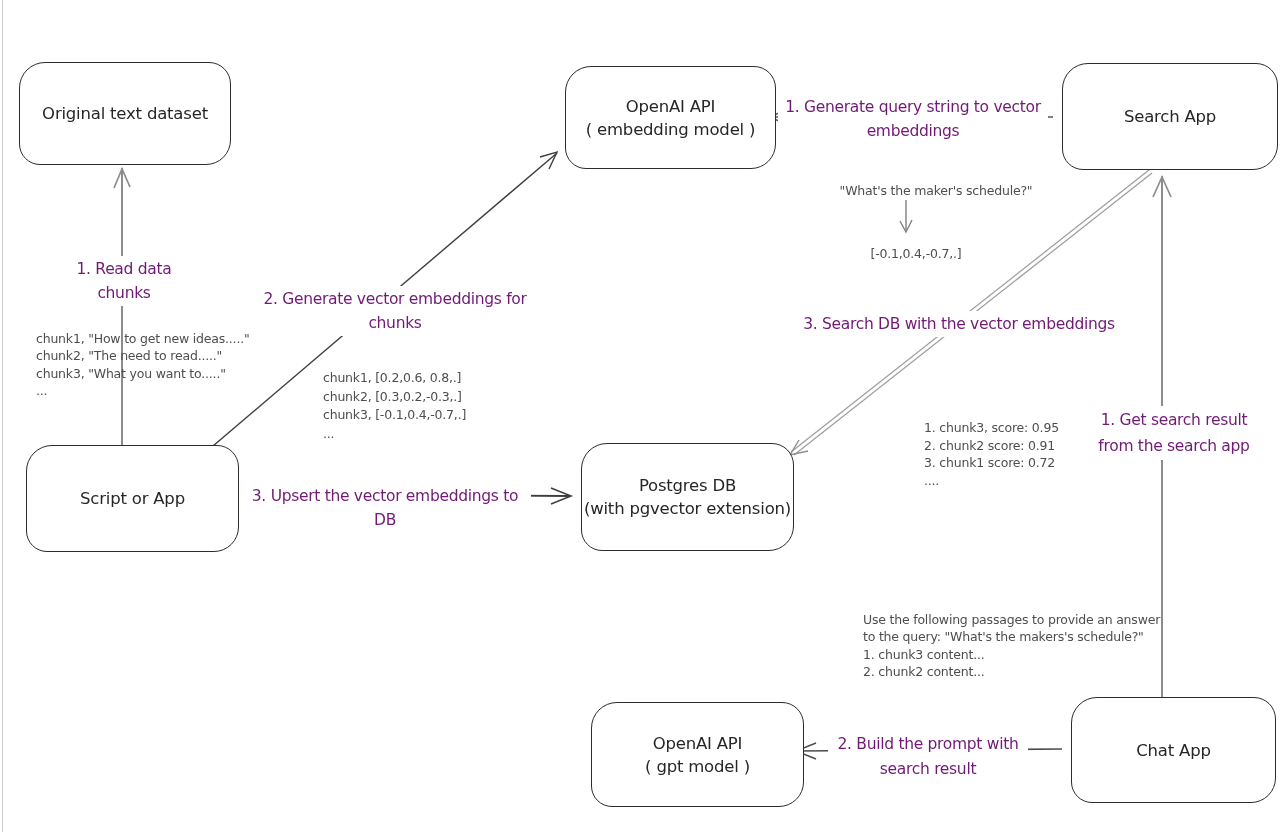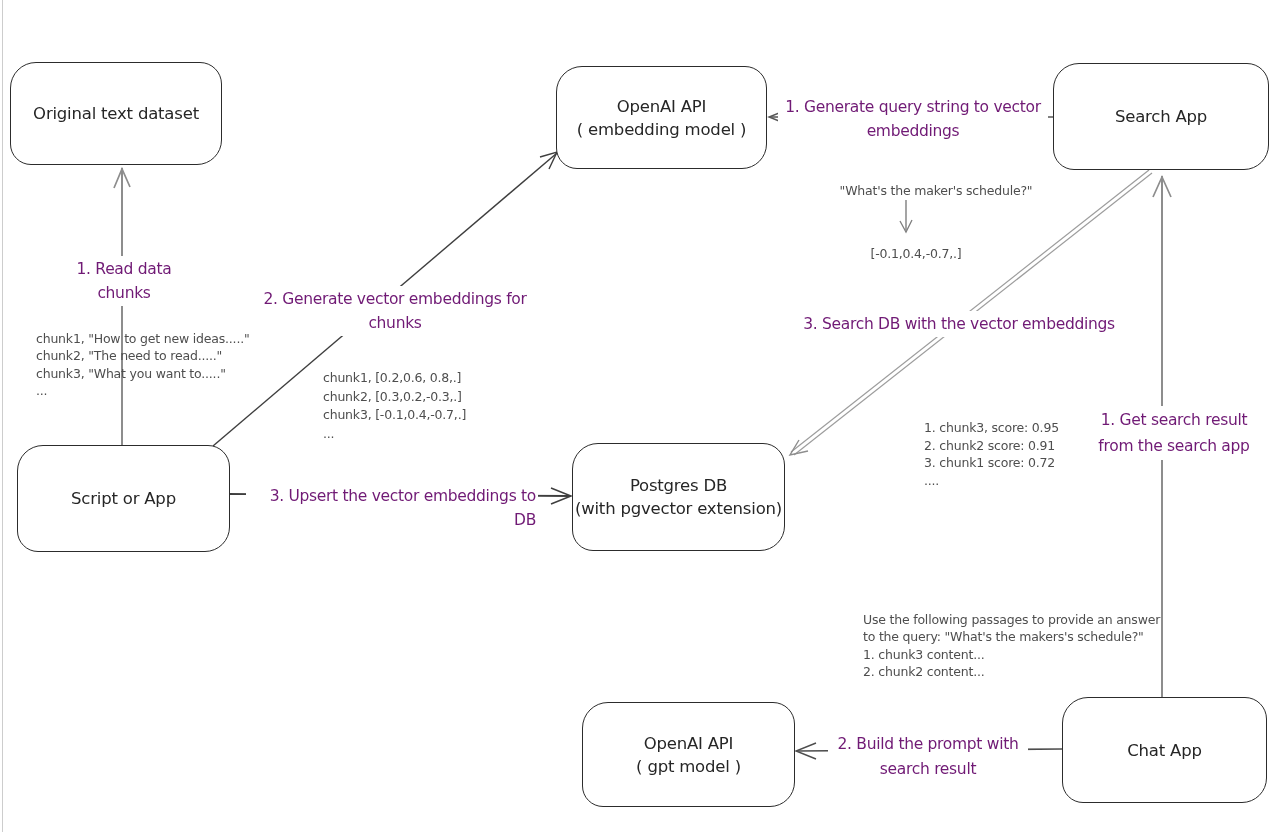--- a/index.html
+++ b/index.html
@@ -4,21 +4,21 @@
 <style>
   html,body{margin:0;padding:0;background:#ffffff;}
   body{font-family:"DejaVu Sans","Liberation Sans",sans-serif;}
   .canvas{position:relative;width:1280px;height:832px;background:#ffffff;overflow:hidden;}
   .edge-line{position:absolute;left:2px;top:0;width:1px;height:832px;background:#cdcdcd;}
   svg.wires{position:absolute;left:0;top:0;z-index:1;}
   .node{
     position:absolute;z-index:3;background:#ffffff;
     border:1.6px solid #2c2c2c;border-radius:26px 22px 25px 21px;
     display:flex;flex-direction:column;align-items:center;justify-content:center;
-    font-size:16.5px;color:#262626;text-align:center;line-height:23px;letter-spacing:-0.2px;
+    font-size:16.5px;color:#262626;text-align:center;line-height:23px;letter-spacing:-0.2px;margin-left:9px;
   }
   .step{
     position:absolute;z-index:2;background:#ffffff;
     font-size:15.5px;color:#701a75;text-align:center;letter-spacing:-0.3px;
     line-height:24px;padding:1px 2px;
   }
   .note{
     position:absolute;z-index:2;
     font-size:12.5px;color:#4e4e4e;letter-spacing:-0.2px;line-height:17.3px;
     white-space:nowrap;
@@ -104,21 +104,21 @@
   </div>
 
   <div class="node" style="left:1062px;top:697px;width:203px;height:104px;">
     <span>Chat App</span>
   </div>
 
   <div class="step" style="left:46px;top:256px;width:152px;">1. Read data chunks</div>
 
   <div class="step" style="left:234px;top:286px;width:318px;">2. Generate vector embeddings for chunks</div>
 
-  <div class="step" style="left:246px;top:483px;width:288px;text-align:right;">3. Upsert the vector embeddings  to DB</div>
+  <div class="step" style="left:239px;top:483px;width:288px;">3. Upsert the vector embeddings  to DB</div>
 
   <div class="step" style="left:778px;top:94px;width:266px;">
     <div>1. Generate query string to vector</div>
     <div>embeddings</div>
   </div>
 
   <div class="step" style="left:792px;top:311px;width:330px;">3. Search DB with the vector embeddings</div>
 
   <div class="step" style="left:1083px;top:406px;width:178px;line-height:26px;">
     <div>1. Get search result</div>

